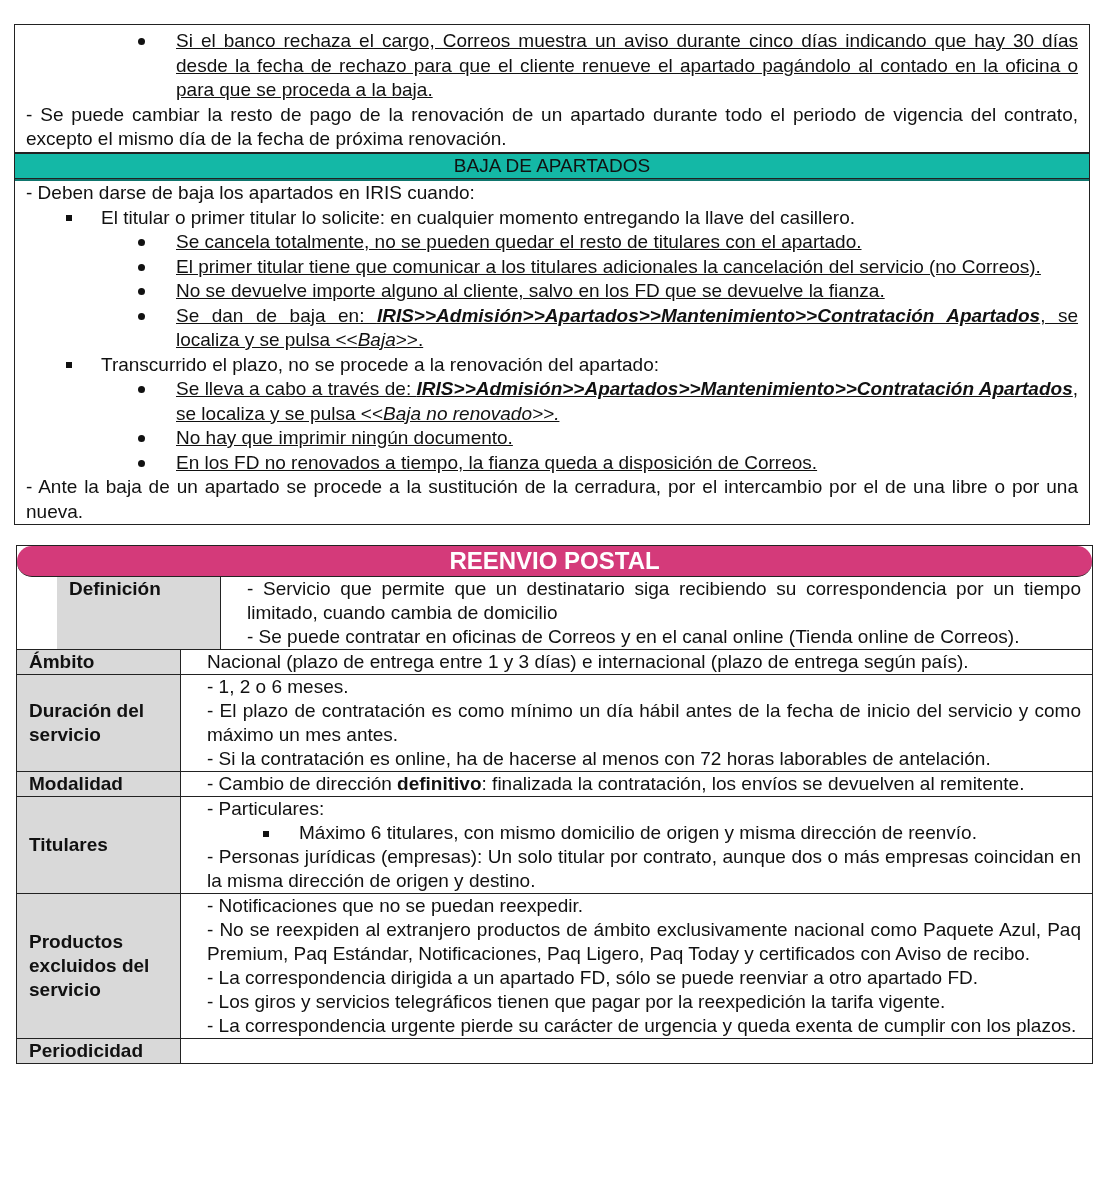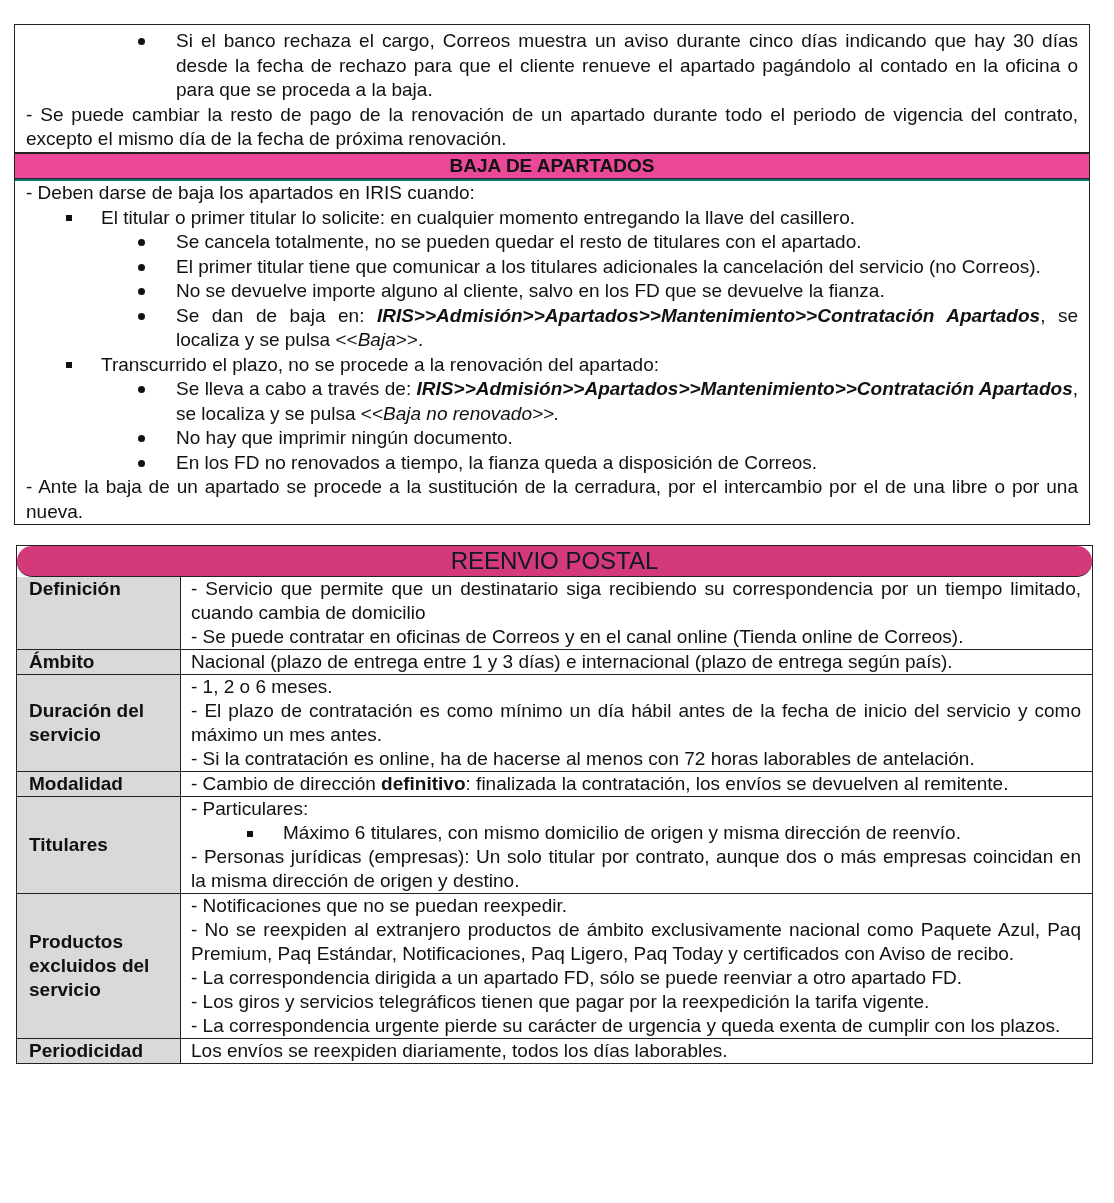--- a/index.html
+++ b/index.html
@@ -1,38 +1,38 @@
 <!DOCTYPE html>
 <html><head>
 <meta charset="utf-8">
 <style>
   html, body { margin:0; padding:0; background:#ffffff; }
   body { width:1114px; height:1203px; position:relative; overflow:hidden;
          font-family:"Liberation Sans", sans-serif; color:#111; }
   .t1 { position:absolute; left:14px; top:24px; width:1076px; border:1px solid #222; border-collapse:collapse; box-sizing:border-box; }
   .t1 .sec { border-bottom:1px solid #222; font-size:19px; line-height:24.5px; padding:0 11px; text-align:justify; }
   .t1 .sec:last-child { border-bottom:none; }
-  .band { background:#ec4899; text-align:center !important; font-weight:bold; font-size:22px; line-height:26px; border-top:1px solid #222; }
+  .band { background:#14b8a6; text-align:center !important; font-weight:normal; font-size:22px; line-height:26px; border-top:1px solid #222; }
   .li1 { position:relative; padding-left:75px; }
   .li1 .bul { position:absolute; left:40px; top:0; }
-  .li2 { position:relative; padding-left:150px; }
+  .li2 { position:relative; padding-left:150px;text-decoration:underline; }
   .li2 .bul { position:absolute; left:112px; top:0; }
   .sq { display:inline-block; width:6px; height:6px; background:#111; vertical-align:middle; }
   .dot { display:inline-block; width:7px; height:7px; border-radius:50%; background:#111; vertical-align:middle; }
   .bi { font-weight:bold; font-style:italic; }
   .it { font-style:italic; }
   .b { font-weight:bold; }
 
   .t2 { position:absolute; left:16px; top:545px; width:1077px; border:1px solid #222; box-sizing:border-box; }
-  .t2 .head { background:#d43a7a; color:#0f172a; font-weight:normal; font-size:24px; line-height:30px; text-align:center; border-bottom:1px solid #222;border-radius:15px; }
+  .t2 .head { background:#d43a7a; color:#ffffff; font-weight:bold; font-size:24px; line-height:30px; text-align:center; border-bottom:1px solid #222;border-radius:15px; }
   .row { display:flex; border-bottom:1px solid #222; }
   .row:last-child { border-bottom:none; }
   .lab { width:164px; flex:none; background:#d9d9d9; border-right:1px solid #222; font-weight:bold; font-size:19px; line-height:24px; padding:0 12px; box-sizing:border-box; display:flex; align-items:center; }
-  .lab.top { align-items:flex-start; }
-  .val { flex:1; font-size:19px; line-height:24px; padding:0 11px 0 10px; text-align:justify; }
+  .lab.top { align-items:flex-start;margin-left:40px; }
+  .val { flex:1; font-size:19px; line-height:24px; padding:0 11px 0 10px; text-align:justify;margin-left:16px; }
   .val .li3 { position:relative; padding-left:92px; }
   .val .li3 .bul { position:absolute; left:56px; top:0; }
 </style>
 </head>
 <body>
 
 <div class="t1">
   <div class="sec" style="padding-top:4px;">
     <div class="li2">
       <span class="bul"><span class="dot"></span></span>
@@ -135,17 +135,14 @@
       <div>- Notificaciones que no se puedan reexpedir.</div>
       <div>- No se reexpiden al extranjero productos de ámbito exclusivamente nacional como Paquete Azul, Paq Premium, Paq Estándar, Notificaciones, Paq Ligero, Paq Today y certificados con Aviso de recibo.</div>
       <div>- La correspondencia dirigida a un apartado FD, sólo se puede reenviar a otro apartado FD.</div>
       <div>- Los giros y servicios telegráficos tienen que pagar por la reexpedición la tarifa vigente.</div>
       <div>- La correspondencia urgente pierde su carácter de urgencia y queda exenta de cumplir con los plazos.</div>
     </div>
   </div>
 
   <div class="row">
     <div class="lab">Periodicidad</div>
-    <div class="val">
-      <div>Los envíos se reexpiden diariamente, todos los días laborables.</div>
-    </div>
   </div>
 </div>
 
 </body></html>

